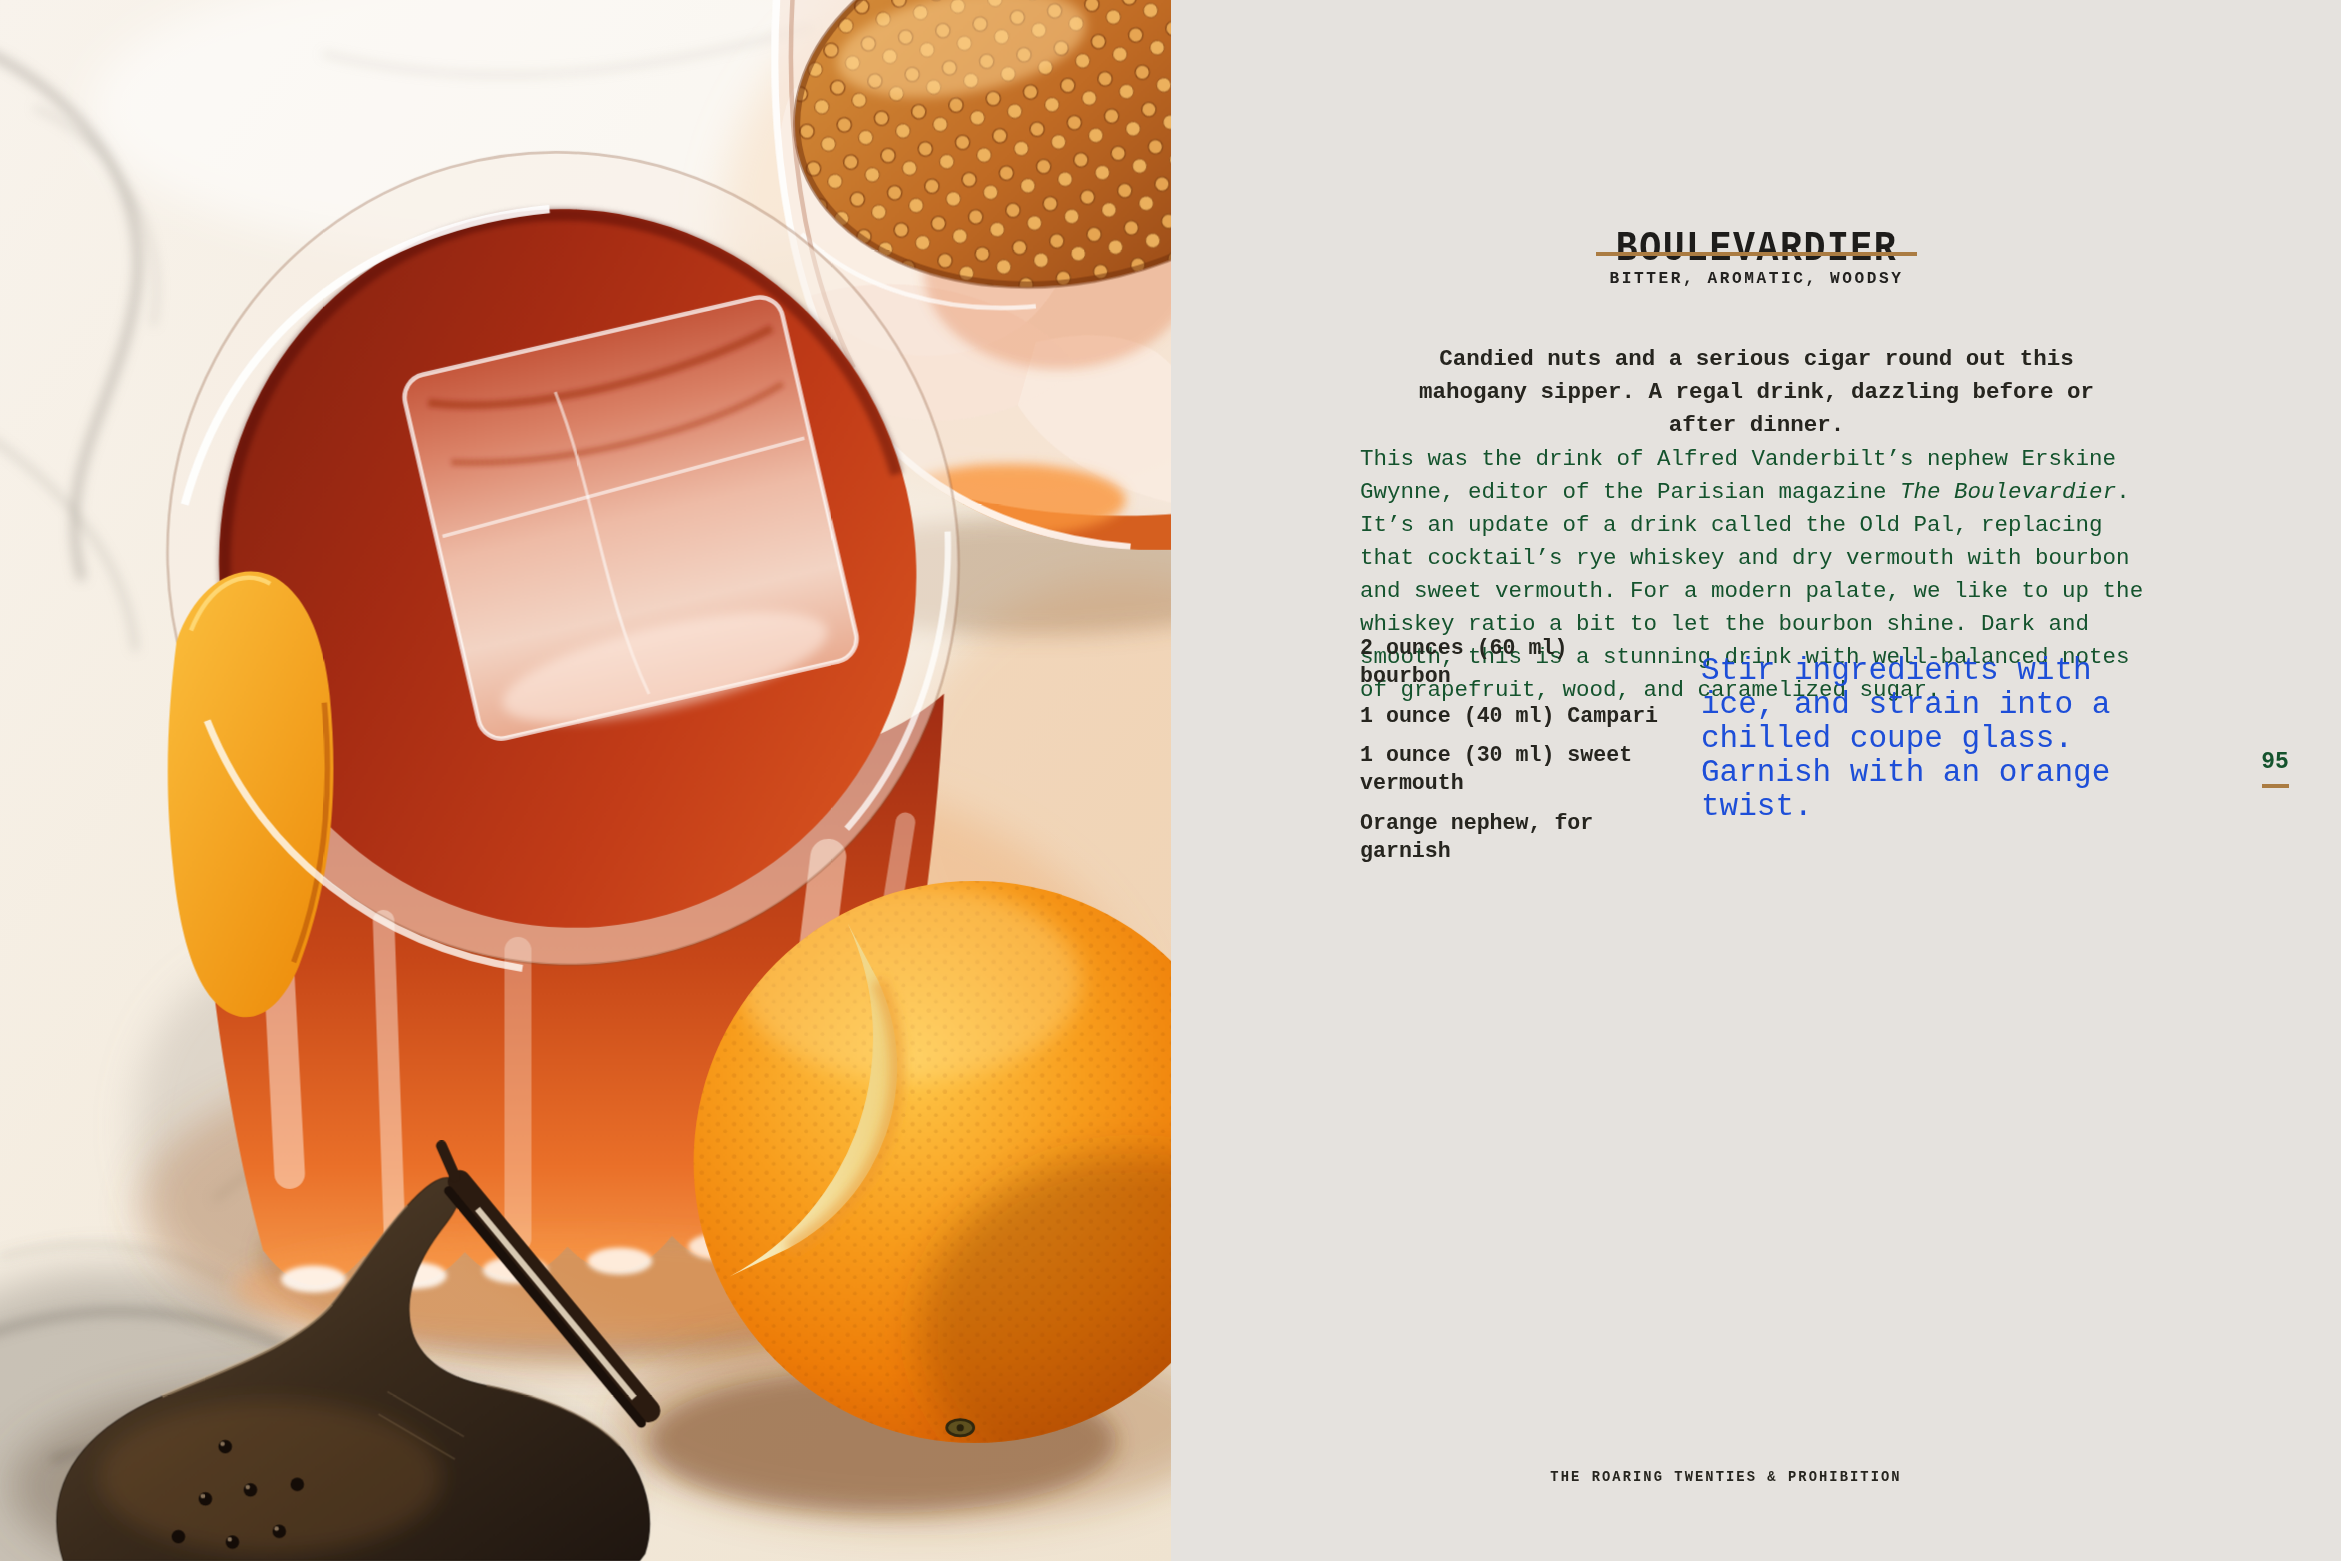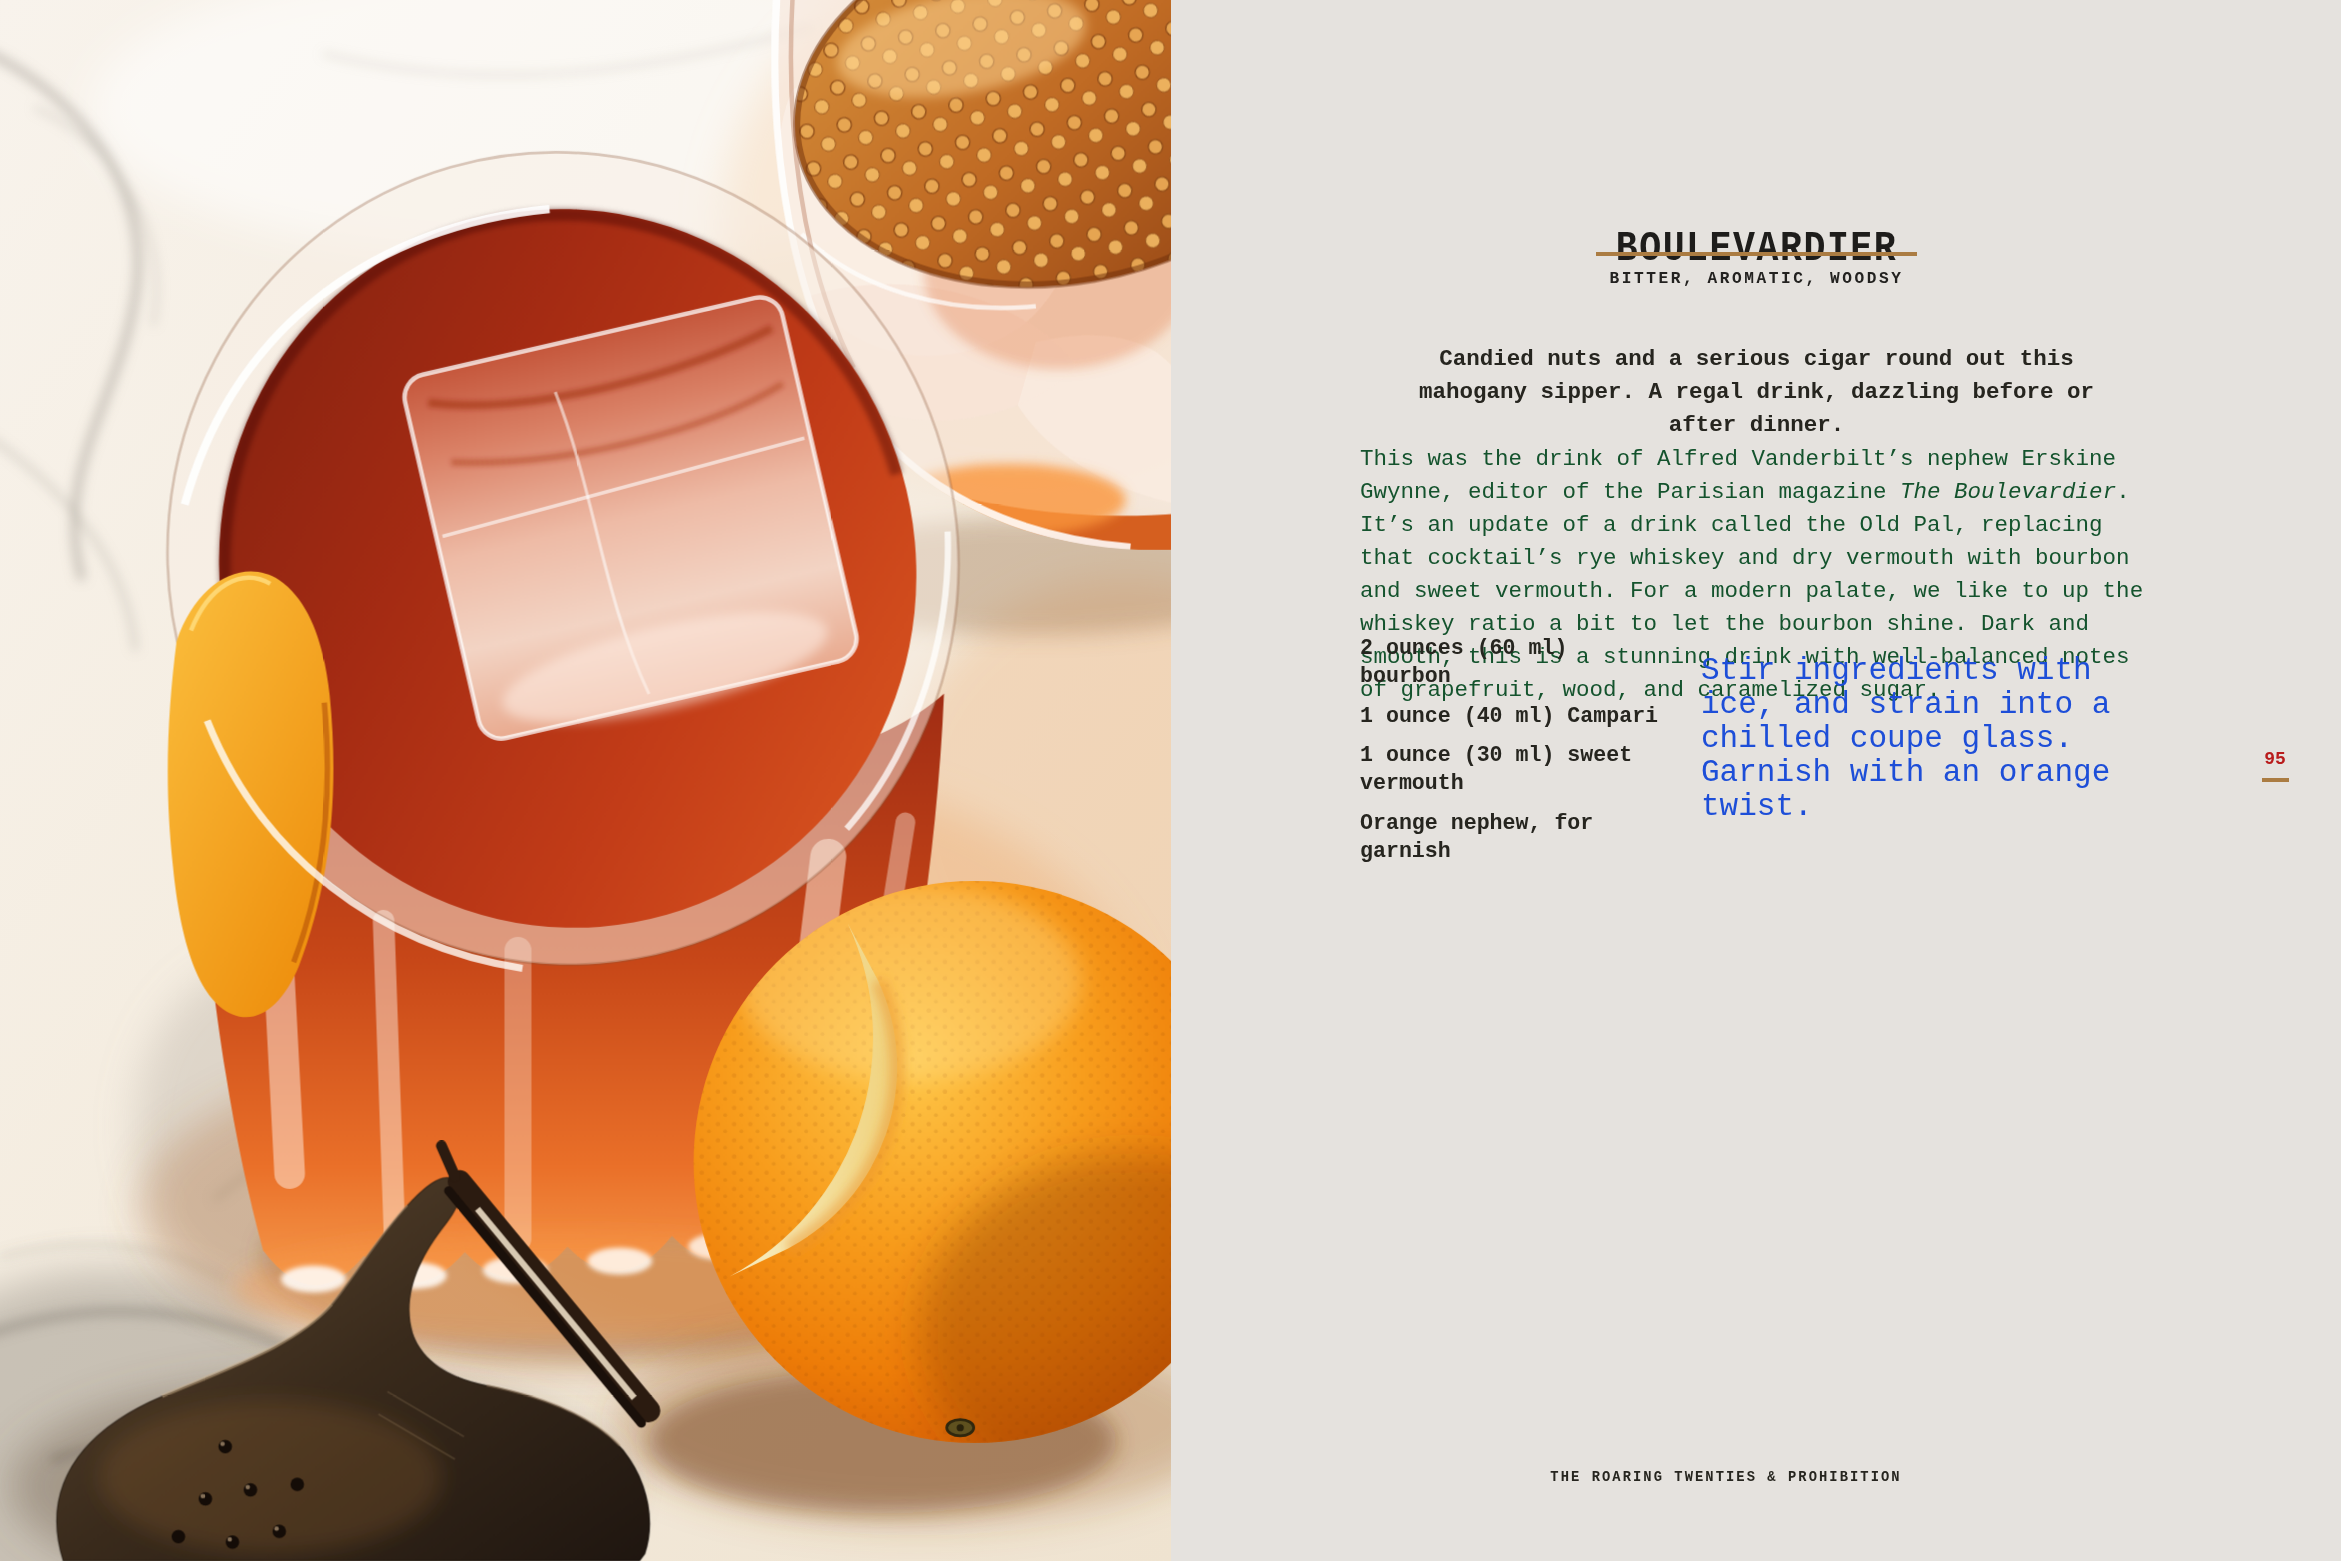--- a/index.html
+++ b/index.html
@@ -10,21 +10,21 @@
   .recipe-title{left:0;width:1171px;top:198px;text-align:center;font-size:43px;font-weight:bold;letter-spacing:1.8px;color:#1e1d1b;transform:scaleX(.85);line-height:43px;}
   .title-rule{left:425px;top:252px;width:321px;height:3.6px;background:#ab7c42;}
   .tagline{left:0;width:1171px;top:269px;text-align:center;font-size:17px;font-weight:bold;letter-spacing:2.7px;color:#232220;transform:scaleX(.95);}
   .intro{left:216px;width:739px;top:324px;text-align:center;font-size:22.5px;font-weight:bold;line-height:33px;color:#26251f;margin-top:19px;}
   .body-par{left:189px;width:803px;top:420px;font-size:22.5px;line-height:33px;color:#14532d;}
   .body-par .it{font-style:italic;}
   .ingredients{left:189px;width:302px;top:634px;font-size:21.6px;font-weight:bold;line-height:28px;color:#26251f;}
   .ingredient{margin-bottom:11.7px;}
   .instructions{left:530px;width:443px;top:654px;font-size:31px;line-height:34px;color:#1d4ed8;}
   .pagenum-wrap{left:1077px;top:749px;width:54px;text-align:center;}
-  .pagenum{font-size:18px;font-weight:bold;color:#b91c1c;}
+  .pagenum{font-size:23px;font-weight:bold;color:#14532d;}
   .pagenum-rule{width:27px;height:3.6px;background:#ab7c42;margin:9px auto 0;}
   .footer{left:0;width:1110px;top:1468px;text-align:center;font-size:15.3px;font-weight:bold;letter-spacing:2.3px;color:#26251f;transform:scaleX(.9);}
 </style>
 </head>
 <body>
 
 <div id="stage">
 
   <div id="photo-page">
     <svg width="1171" height="1561" viewBox="0 0 1300 1733">

